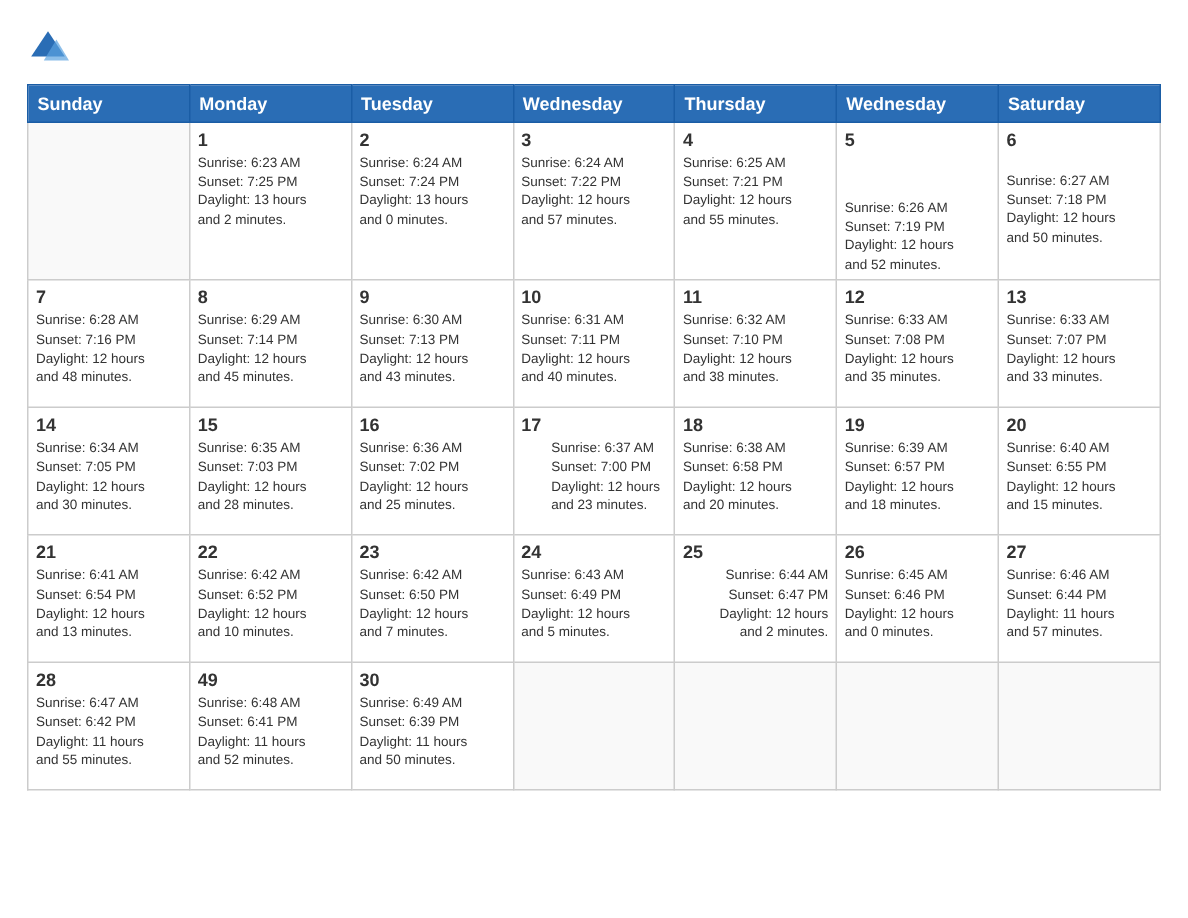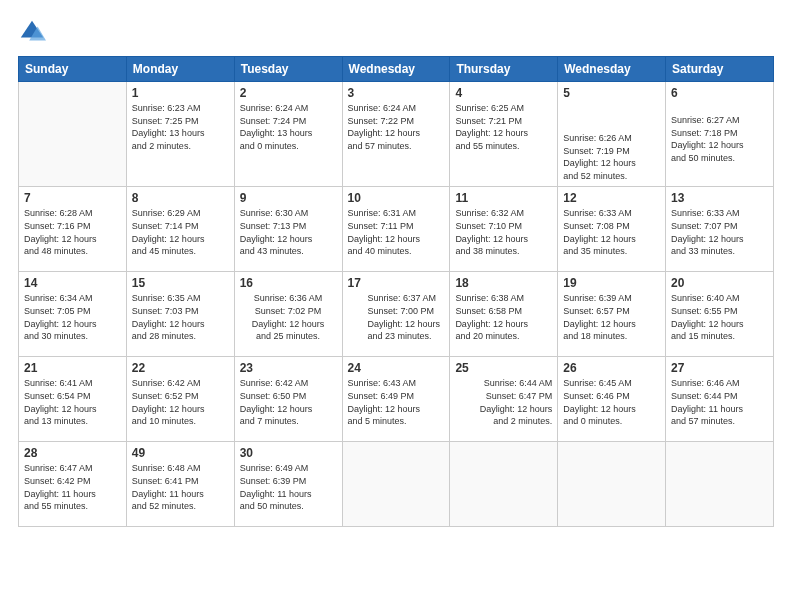--- a/index.html
+++ b/index.html
@@ -240,21 +240,21 @@
           </td>
           <td>
             <span class="day-num">15</span>
             <div class="day-info" style="white-space: pre-line;">Sunrise: 6:35 AM
 Sunset: 7:03 PM
 Daylight: 12 hours
 and 28 minutes.</div>
           </td>
           <td>
             <span class="day-num">16</span>
-            <div class="day-info" style="white-space: pre-line; text-align: center;">Sunrise: 6:36 AM
+            <div class="day-info" style="white-space: pre-line;">Sunrise: 6:36 AM
 Sunset: 7:02 PM
 Daylight: 12 hours
 and 25 minutes.</div>
           </td>
           <td>
             <span class="day-num">17</span>
             <div class="day-info" style="white-space: pre-line; margin-left: 20px;">Sunrise: 6:37 AM
 Sunset: 7:00 PM
 Daylight: 12 hours
 and 23 minutes.</div>

